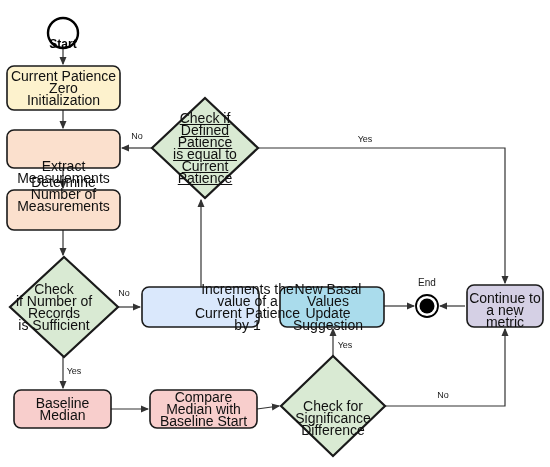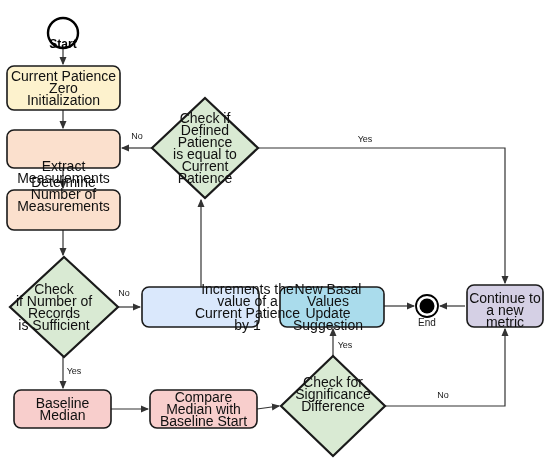--- a/index.html
+++ b/index.html
@@ -59,21 +59,20 @@
     font-size: 12px;
     font-weight: bold;
     color: #000000;
     text-align: center;
   }
   .end-label {
     position: absolute;
     font-size: 10px;
     color: #202020;
     text-align: center;
-    margin-top: 40px;
   }
 </style>
 </head>
 <body>
 
 <div id="canvas">
 
   <svg class="layer" viewBox="0 0 550 467">
     <defs>
       <marker id="arrowhead" markerWidth="7" markerHeight="7" refX="6" refY="3" orient="auto" markerUnits="strokeWidth">
@@ -126,35 +125,35 @@
   <div id="labels-layer">
       <div class="node-label" style="left: 7px; top: 66px; width: 113px; height: 44px;">Current Patience Zero
 Initialization</div>
       <div class="node-label" style="left: 7px; top: 144px; width: 113px; height: 56px; border-radius: 16px;">Extract Measurements</div>
       <div class="node-label" style="left: 7px; top: 174px; width: 113px; height: 40px;">Determine Number of
 Measurements</div>
       <div class="node-label" style="left: 0; top: 257px; width: 108px; height: 100px;">Check
 if Number of
 Records
 is Sufficient</div>
-      <div class="node-label" style="left: 152px; top: 98px; width: 106px; height: 100px;">Check if
+      <div class="node-label" style="left: 152px; top: 98px; width: 106px; height: 100px; text-decoration: underline;">Check if
 Defined Patience
 is equal to
 Current
 Patience</div>
       <div class="node-label" style="left: 142px; top: 287px; width: 117px; height: 40px; margin-left: 47px;">Increments the value of a
 Current Patience by 1</div>
       <div class="node-label" style="left: 280px; top: 287px; width: 96px; height: 40px;">New Basal Values
 Update Suggestion</div>
       <div class="node-label" style="left: 467px; top: 285px; width: 76px; height: 50px;">Continue to
 a new metric</div>
       <div class="node-label" style="left: 14px; top: 390px; width: 97px; height: 38px;">Baseline Median</div>
       <div class="node-label" style="left: 150px; top: 390px; width: 107px; height: 38px;">Compare Median with
 Baseline Start</div>
-      <div class="node-label" style="left: 281px; top: 344px; width: 104px; height: 100px;">Check for
+      <div class="node-label" style="left: 281px; top: 368px; width: 104px; height: 100px;">Check for
 Significance
 Difference</div>
     </div>
 
   <div class="terminal-label" id="start-label" style="left: 13px; top: 9px; width: 100px; margin-top: 28px;">Start</div>
   <div class="end-label" id="end-label" style="left: 377px; top: 277px; width: 100px;">End</div>
 
 </div>
 
 </body></html>

